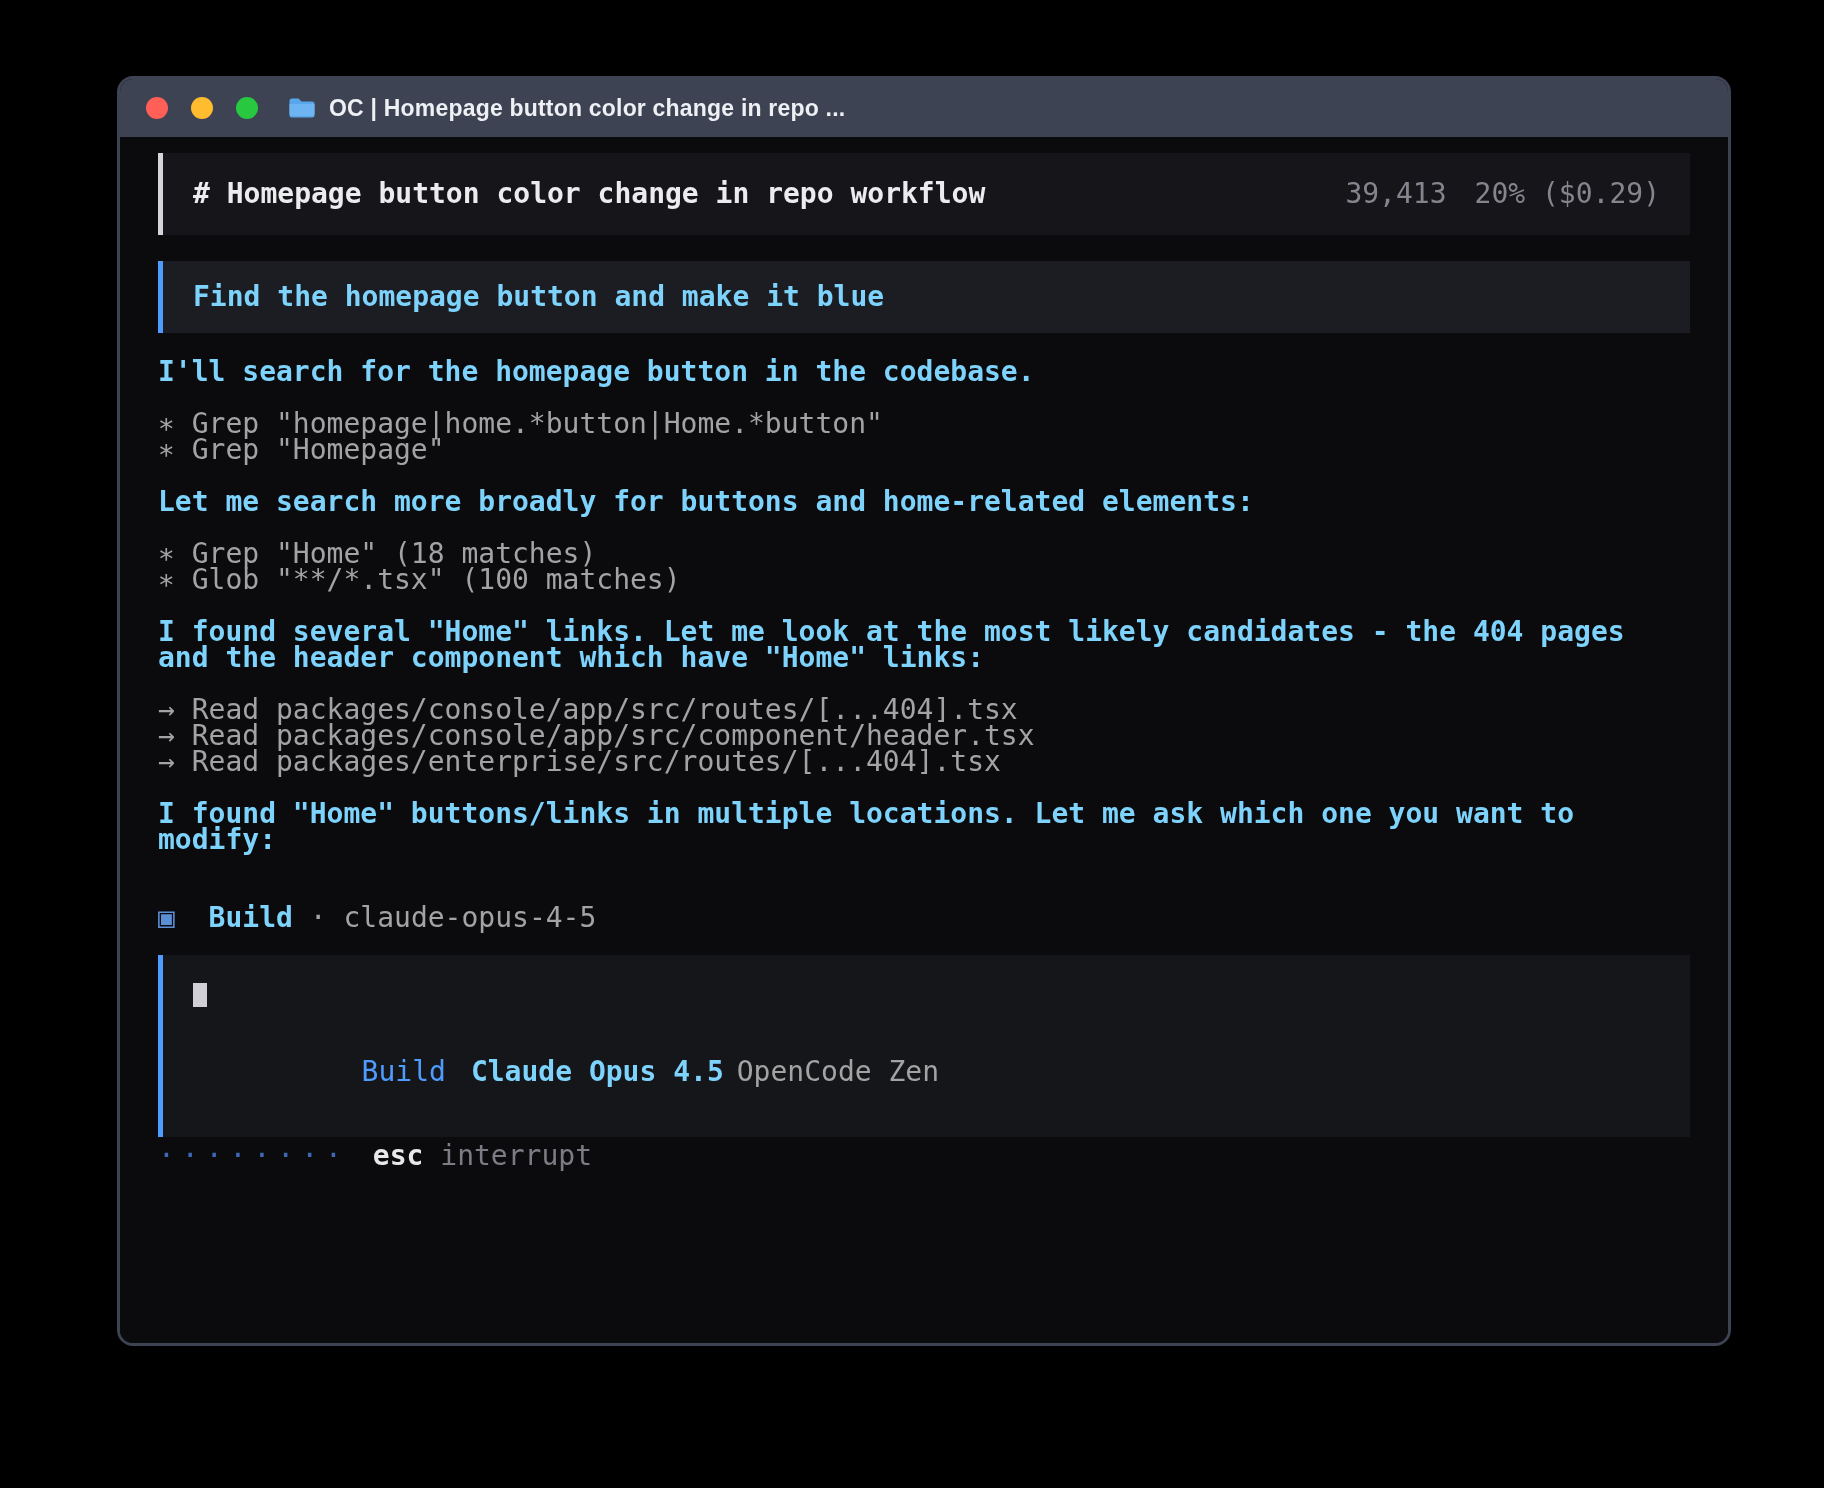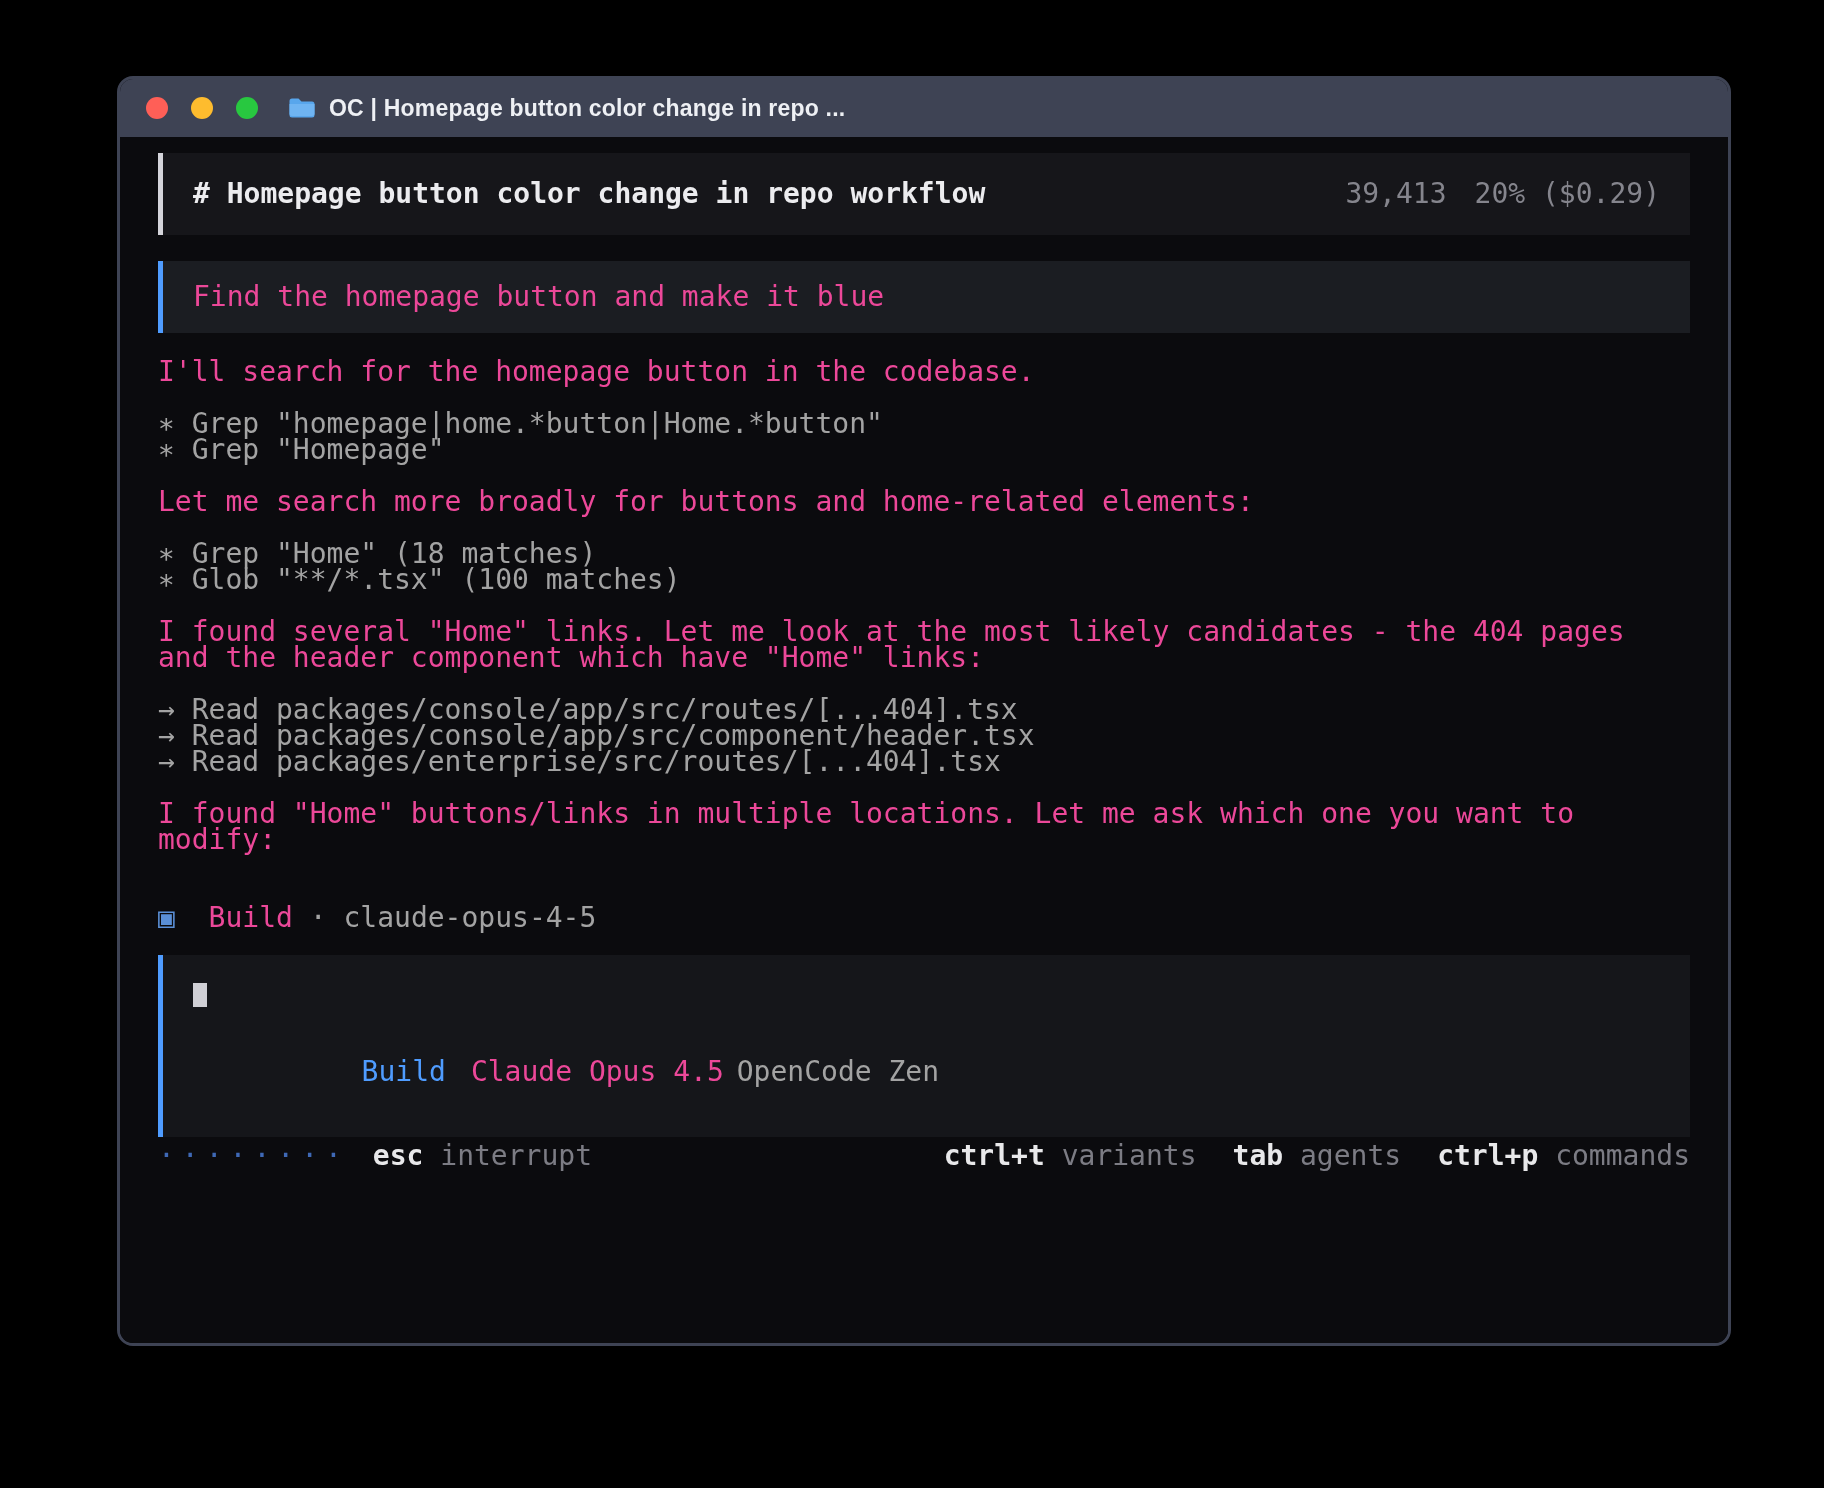--- a/index.html
+++ b/index.html
@@ -75,21 +75,21 @@
 
   .user-block {
     margin-top: 26px;
     background: #1b1d22;
     border-left: 5px solid #4f9cff;
     padding: 23px 30px;
   }
 
   .conversation { margin-top: 26px; max-width: 98ch; }
   .line { min-height: 26px; white-space: pre-wrap; }
-  .fg { color: #ec4899; }
+  .fg { color: #7dd3fc; font-weight: bold; }
   .dim { color: #a3a3a3; }
   .accent { color: #4f9cff; }
   .icon-blue { color: #5a8fd6; }
 
   .input-block {
     margin-top: 24px;
     background: #15161a;
     border-left: 5px solid #4f9cff;
     padding: 26px 30px;
   }
@@ -186,22 +186,17 @@
         <div class="line model-line">
           <span class="accent">Build</span><span class="fg">Claude Opus 4.5</span><span class="dim">OpenCode Zen</span>
         </div>
       </div>
 
       <div class="statusbar">
         <div class="status-left">
           <span class="spinner">········</span>
           <span class="pair"><span class="key">esc</span> <span class="lbl">interrupt</span></span>
         </div>
-        <div class="status-right">
-          <span class="pair"><span class="key">ctrl+t</span> <span class="lbl">variants</span></span>
-          <span class="pair"><span class="key">tab</span> <span class="lbl">agents</span></span>
-          <span class="pair"><span class="key">ctrl+p</span> <span class="lbl">commands</span></span>
-        </div>
       </div>
 
     </div>
   </div>
 </div>
 
 </body></html>

